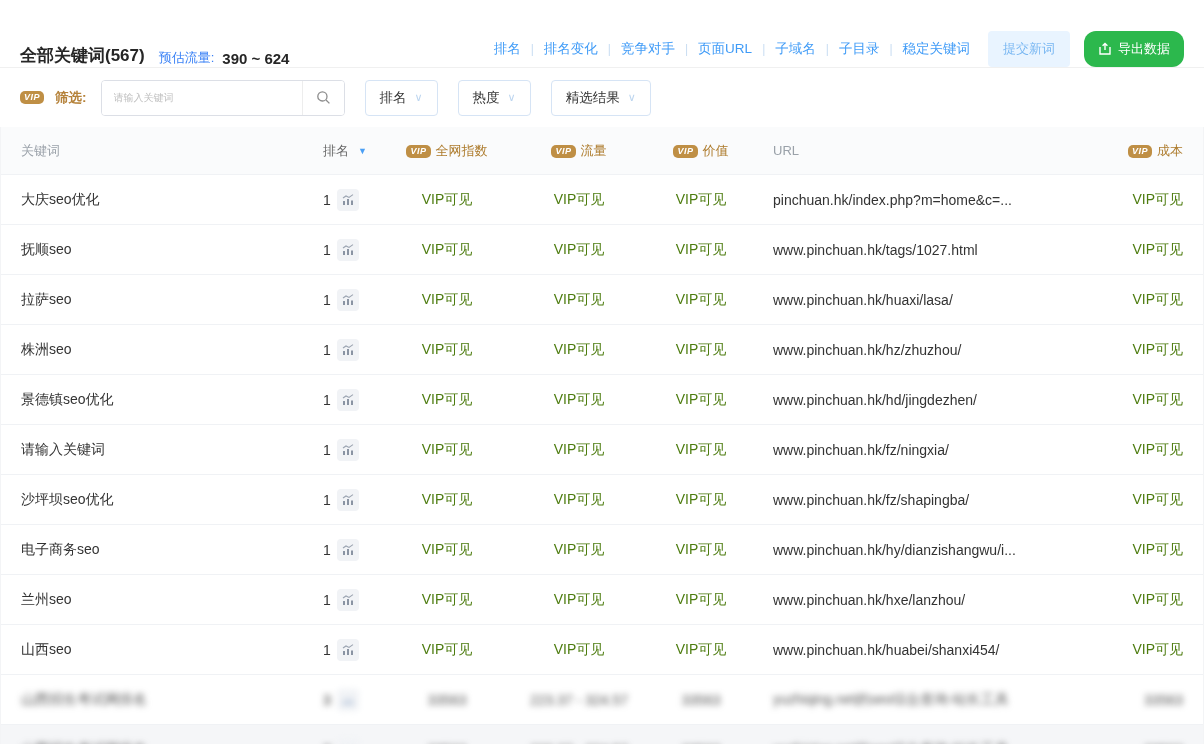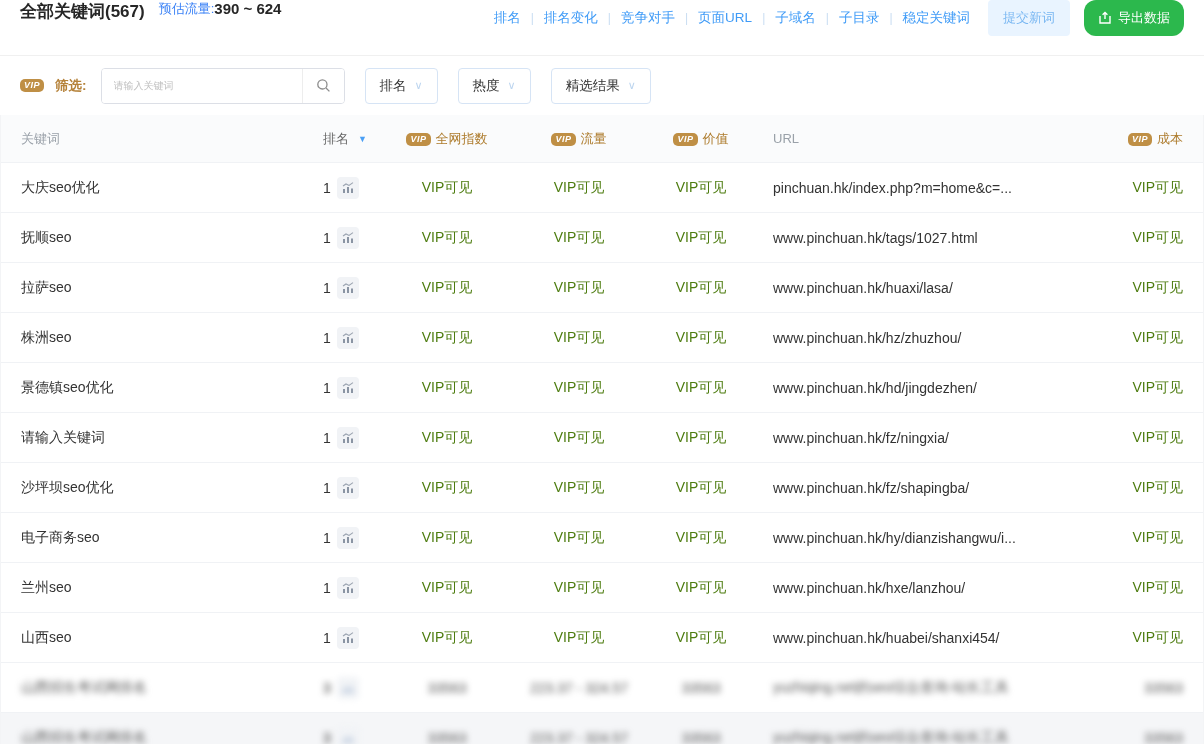--- a/index.html
+++ b/index.html
@@ -1,24 +1,24 @@
 <!DOCTYPE html>
 <html><head>
 <meta charset="utf-8">
 <style>
   * { margin:0; padding:0; box-sizing:border-box; }
   html,body { width:1204px; height:744px; overflow:hidden; background:#fff;
     font-family:"Liberation Sans","DejaVu Sans",sans-serif; color:#333; }
 
   
-  .topbar { height:56px; display:flex; align-items:flex-start; padding:0 20px;
+  .topbar { height:68px; display:flex; align-items:flex-end; padding:0 20px;
     border-bottom:1px solid #f0f0f0; background:#fff; }
   .page-title { font-size:17px; font-weight:bold; color:#262626; }
   .traffic-label { font-size:13px; color:#3b82f6; margin-left:14px; }
-  .traffic-value { font-size:15px; font-weight:bold; color:#262626; }
+  .traffic-value { font-size:15px; font-weight:bold; color:#262626; margin-left:8px; }
   .topbar-right { margin-left:auto; display:flex; align-items:center; }
   .nav-links { display:flex; align-items:center; }
   .nav-link { font-size:13.5px; color:#3f9bf7; cursor:pointer; white-space:nowrap; }
   .nav-sep { color:#c9ddf2; margin:0 10px; font-size:12px; }
   .btn-submit { margin-left:18px; background:#e9f4ff; color:#79b7f2; font-size:13px;
     border:none; border-radius:4px; padding:9px 15px; cursor:pointer; white-space:nowrap; }
   .btn-export { margin-left:14px; background:#2cb84d; color:#fff; font-size:13px;
     border:none; border-radius:12px; padding:9px 14px; cursor:pointer; white-space:nowrap;
     display:flex; align-items:center; gap:6px; }
 

